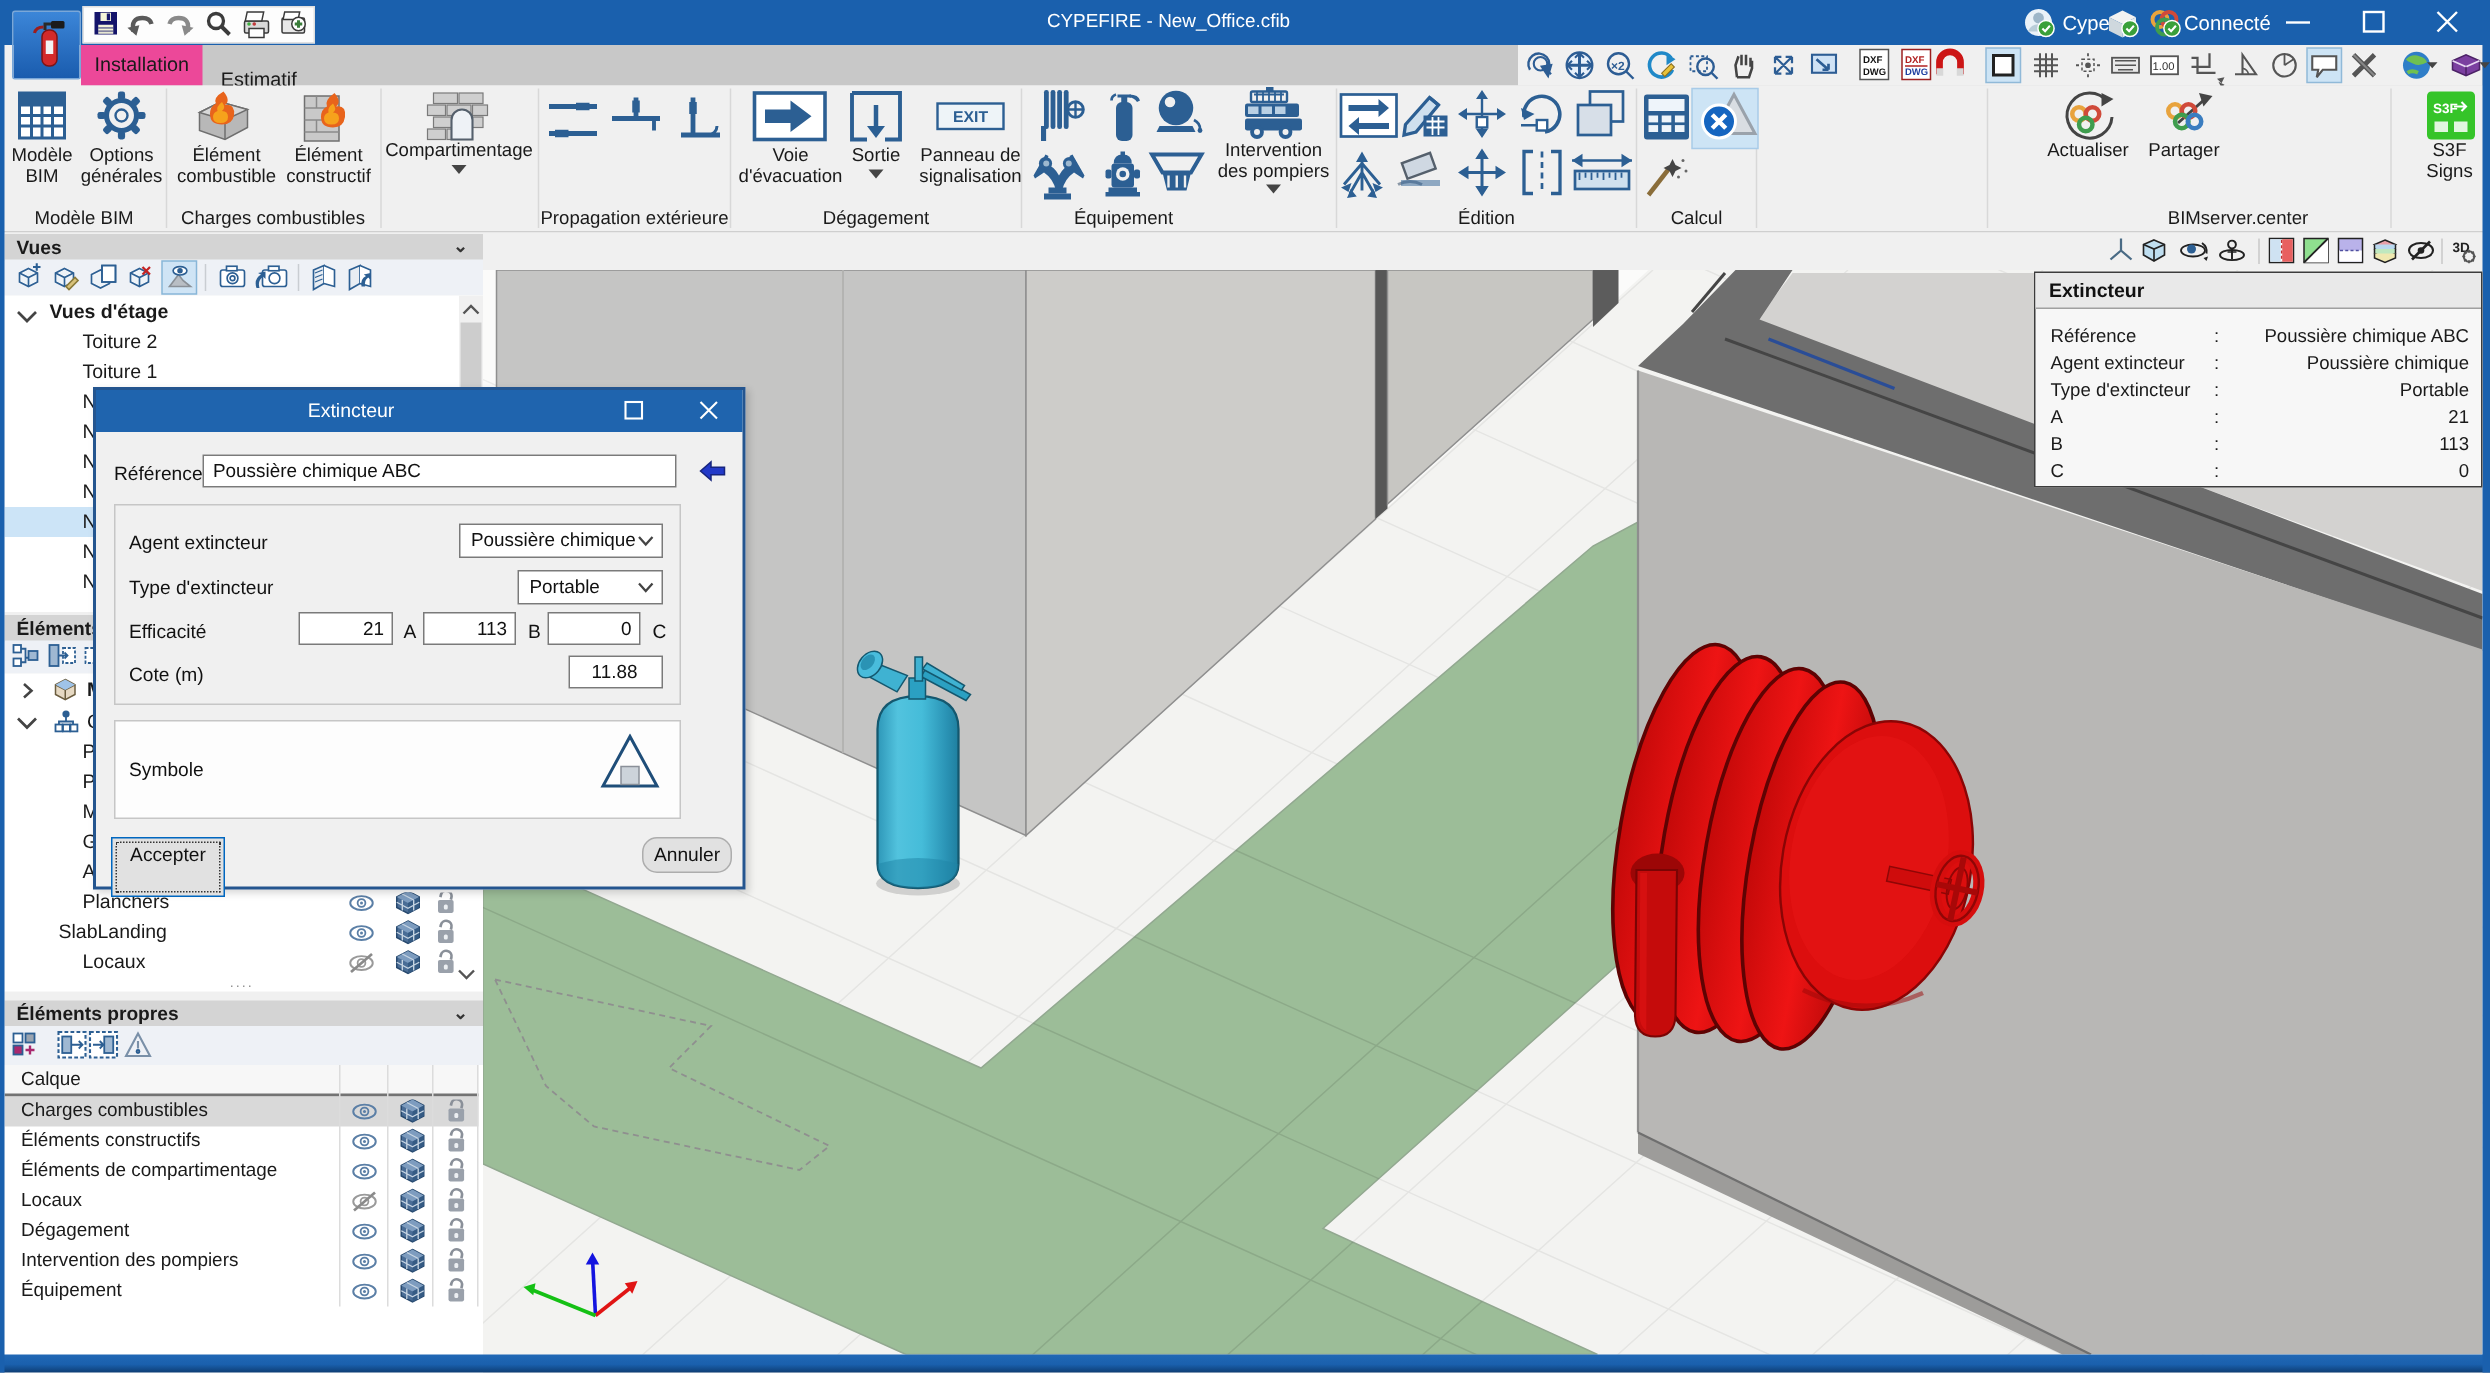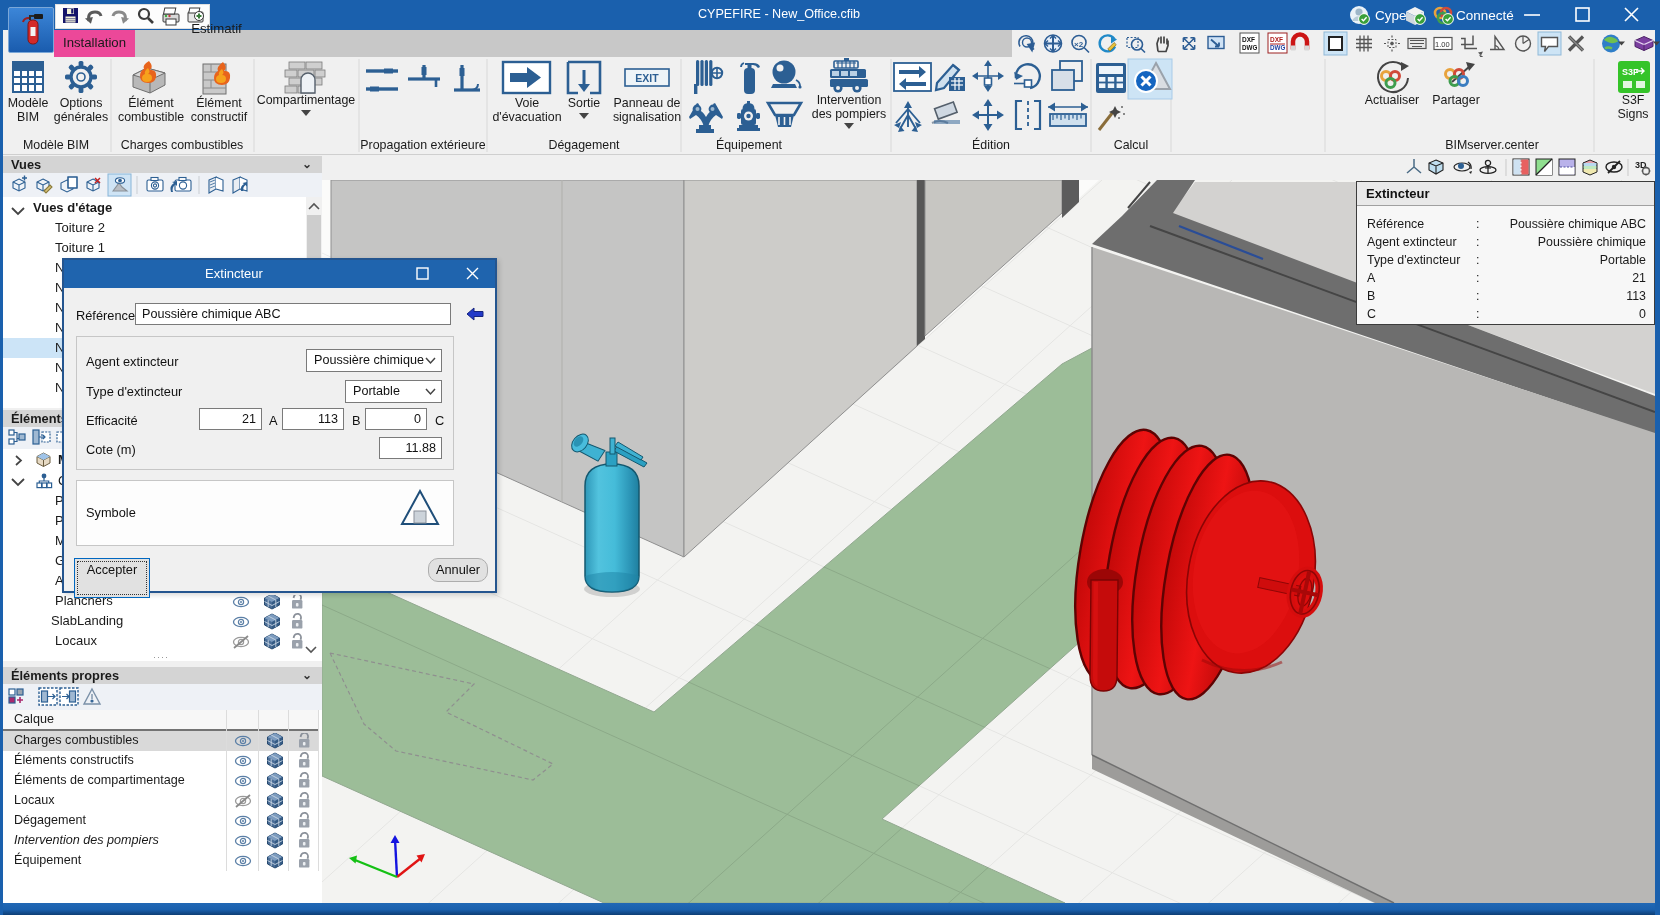--- a/index.html
+++ b/index.html
@@ -6,21 +6,21 @@
 .abs{position:absolute;}
 
 #titlebar{position:absolute;left:0;top:0;width:1660px;height:30px;background:#1a60ad;}
 #appbtn{position:absolute;left:8px;top:7px;width:46px;height:46px;background:linear-gradient(180deg,#3c86d8,#1a5cae);border:1px solid #7aa7d8;border-radius:2px;z-index:5;}
 #qat{position:absolute;left:55px;top:4px;width:155px;height:25px;background:#fdfdfd;border:1px solid #e0e0e0;}
 #wtitle{position:absolute;left:0;top:0;width:1558px;height:30px;color:#fff;font-size:12.6px;text-align:center;line-height:28px;}
 
 #tabrow{position:absolute;left:54px;top:30px;width:1606px;height:27px;background:#c8c8c8;}
 .tab{position:absolute;top:0;height:27px;font-size:13.2px;color:#1a1a1a;text-align:center;line-height:26px;}
 #tab1{left:54px;top:30px;width:81px;background:#ec4899;}
-#tab2{left:135px;top:16px;width:75px;margin-left:44px;}
+#tab2{left:135px;top:40px;width:75px;}
 #ttools{position:absolute;left:1012px;top:30px;width:643px;height:27px;background:#f0f0f0;}
 
 #ribbon{position:absolute;left:0;top:57px;width:1660px;height:98px;background:#f0f0f0;border-bottom:1px solid #cfcfcf;}
 
 #leftcol{position:absolute;left:3px;top:155px;width:319px;height:748px;background:#f0f0f0;}
 .phead{position:absolute;left:0;width:319px;height:18px;background:#d4d4d4;font-weight:bold;font-size:12.8px;color:#1a1a1a;padding-left:8px;line-height:17px;}
 .pchev{position:absolute;font-size:12px;color:#333;font-weight:bold;}
 .ptool{position:absolute;left:0;width:319px;background:#eef1f6;}
 .pbody{position:absolute;left:0;width:319px;background:#fff;overflow:hidden;}
 .trow{position:absolute;font-size:13px;color:#1a1a1a;white-space:nowrap;}
@@ -753,21 +753,21 @@
         <rect x="12" y="10" width="4.6" height="4.6" fill="none" stroke="#2c5f93" stroke-width="1.2"></rect>
         <path d="M9 5 v3 M4.3 10 v-2 h9.4 v2" stroke="#2c5f93" fill="none" stroke-width="1.2"></path>
       </svg>
   <div class="trow" style="left:55px;top:24px;">Charpente</div>
   <div class="trow" style="left:52px;top:44px;">Poutres</div>
   <div class="trow" style="left:52px;top:64px;">Poteaux</div>
   <div class="trow" style="left:52px;top:84px;">Murs</div>
   <div class="trow" style="left:52px;top:104px;">Garde-corps</div>
   <div class="trow" style="left:52px;top:124px;">Autres</div>
   <div class="trow" style="left:52px;top:144px;">Planchers</div>
-  <div class="trow" style="left:48px;top:164px;">SlabLanding</div>
+  <div class="trow" style="left:36px;top:164px;">SlabLanding</div>
   <div class="trow" style="left:52px;top:184px;">Locaux</div>
   <svg class="abs" style="left:224px;top:146px" width="90" height="130">
    <use href="#ic-eye" x="6" y="0"></use>
         <use href="#ic-cube" x="37" y="-1"></use>
         <use href="#ic-lock" x="62" y="-1"></use>
    <use href="#ic-eye" x="6" y="20"></use>
         <use href="#ic-cube" x="37" y="19"></use>
         <use href="#ic-lock" x="62" y="19"></use>
    <use href="#ic-eyeoff" x="6" y="40"></use>
         <use href="#ic-cube" x="37" y="39"></use>
@@ -807,21 +807,21 @@
    </g>
   </svg>
  </div>
  <div class="pbody" style="top:555px;height:345px;">
   <div class="lrow" style="top:0;background:#f7f7f7;border-bottom:2px solid #737373;height:21px;"><span style="padding-left:11px;">Calque</span></div>
   <div class="lrow" style="top:21px;background:#d9d9d9;"><span style="padding-left:11px;">Charges combustibles</span></div>
   <div class="lrow" style="top:61px;"><span style="padding-left:11px;">Éléments de compartimentage</span></div>
   <div class="lrow" style="top:41px;"><span style="padding-left:11px;">Éléments constructifs</span></div>
   <div class="lrow" style="top:81px;"><span style="padding-left:11px;">Locaux</span></div>
   <div class="lrow" style="top:101px;"><span style="padding-left:11px;">Dégagement</span></div>
-  <div class="lrow" style="top:121px;"><span style="padding-left:11px;font-style:italic;">Intervention des pompiers</span></div>
+  <div class="lrow" style="top:121px;"><span style="padding-left:11px;">Intervention des pompiers</span></div>
   <div class="lrow" style="top:141px;"><span style="padding-left:11px;">Équipement</span></div>
   <div class="colsep" style="left:223px;height:161px;"></div>
   <div class="colsep" style="left:255px;height:161px;"></div>
   <div class="colsep" style="left:285px;height:161px;"></div>
   <div class="colsep" style="left:315px;height:161px;"></div>
   <svg class="abs" style="left:224px;top:23px" width="95" height="145">
    <use href="#ic-eye" x="8" y="1"></use>
         <use href="#ic-cube" x="40" y="0"></use>
         <use href="#ic-lock" x="69" y="0"></use>
    <use href="#ic-eye" x="8" y="21"></use>
@@ -1043,21 +1043,21 @@
         <path d="M1 1 L5.5 6 L10 1" fill="none" stroke="#444" stroke-width="1.5"></path>
       </svg></div>
  <div class="dlabel" style="left:22px;top:153px;">Efficacité</div>
  <div class="dinput" style="left:135px;top:148px;width:63px;height:22px;line-height:20px;text-align:right;padding-right:5px;">21</div>
  <div class="dlabel" style="left:205px;top:153px;">A</div>
  <div class="dinput" style="left:218px;top:148px;width:62px;height:22px;line-height:20px;text-align:right;padding-right:5px;">113</div>
  <div class="dlabel" style="left:288px;top:153px;">B</div>
  <div class="dinput" style="left:301px;top:148px;width:62px;height:22px;line-height:20px;text-align:right;padding-right:5px;">0</div>
  <div class="dlabel" style="left:371px;top:153px;">C</div>
  <div class="dlabel" style="left:22px;top:182px;">Cote (m)</div>
- <div class="dinput" style="left:315px;top:177px;width:63px;height:22px;line-height:20px;text-align:right;padding-right:5px;">11.88</div>
+ <div class="dinput" style="left:315px;top:177px;width:63px;height:22px;line-height:20px;text-align:right;padding-right:16px;">11.88</div>
  <div class="dgroup" style="left:12px;top:220px;width:378px;height:66px;background:#fdfdfd;"></div>
  <div class="dlabel" style="left:22px;top:245px;">Symbole</div>
  <svg class="abs" style="left:336px;top:229px" width="40" height="38">
       <path d="M20 2 L38 35 L2 35 Z" fill="none" stroke="#1f4e79" stroke-width="2"></path>
       <rect x="14" y="22" width="12" height="12" fill="#ccd3da" stroke="#8a9099"></rect>
     </svg>
  <div class="dbtn" style="left:10px;top:298px;width:76px;height:40px;line-height:22px;border:1px solid #0067c0;outline:1px dotted #333;outline-offset:-4px;">Accepter</div>
  <div class="dbtn" style="left:364px;top:298px;width:60px;height:24px;line-height:22px;border-radius:10px;">Annuler</div>
 </div>
 <div id="statusbar"></div>

